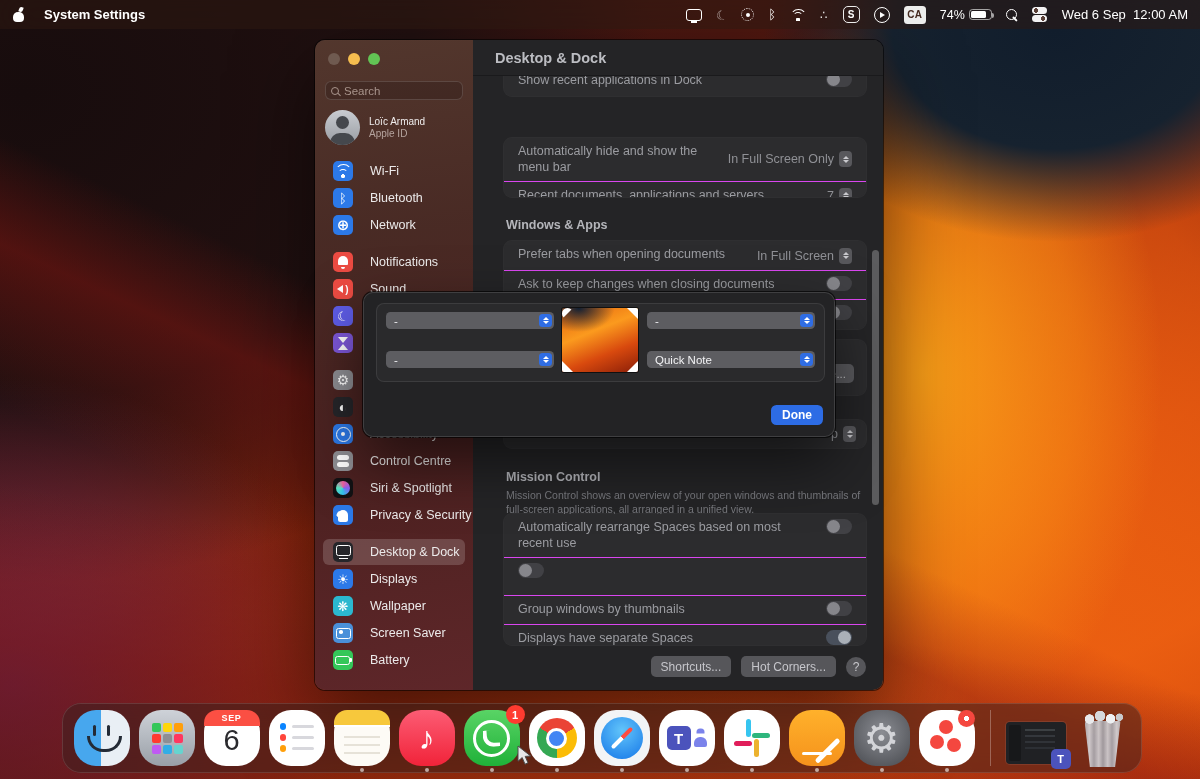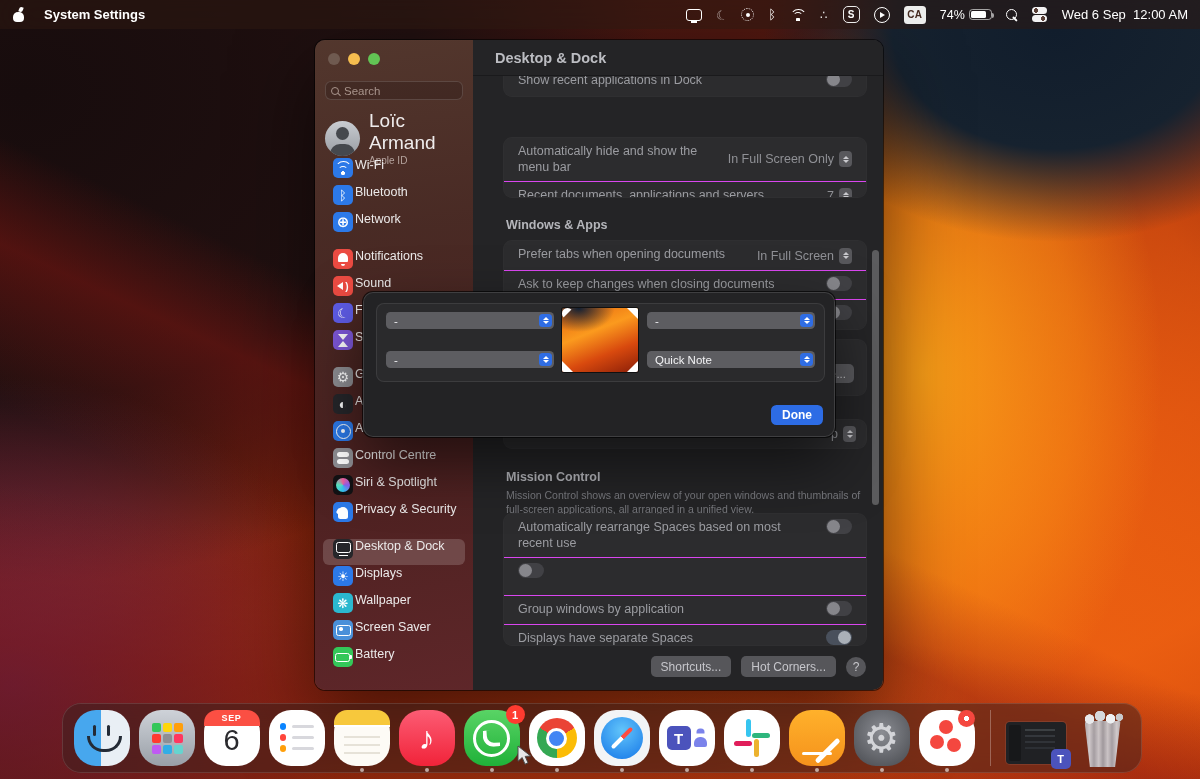--- a/index.html
+++ b/index.html
@@ -69,24 +69,24 @@
   .search{position:absolute;top:41px;left:10px;right:10px;height:19px;border-radius:6px;
     background:rgba(0,0,0,.16);box-shadow:inset 0 0 0 1px rgba(255,255,255,.14);
     display:flex;align-items:center;gap:5px;padding:0 6px;color:#a8948c}
   .mag{width:8px;height:8px;border:1.4px solid #a8948c;border-radius:50%;position:relative;flex:0 0 auto}
   .mag::after{content:"";position:absolute;right:-2.5px;bottom:-1.5px;width:4px;height:1.4px;background:#a8948c;transform:rotate(45deg)}
   .ph{font-size:11.5px}
   .profile{position:absolute;top:70px;left:10px;right:6px;display:flex;align-items:center;gap:9px}
   .avatar{width:35px;height:35px;border-radius:50%;position:relative;overflow:hidden;background:linear-gradient(180deg,#c9ccd1,#989ca2);flex:0 0 auto}
   .avatar::before{content:"";position:absolute;top:6px;left:11px;width:13px;height:13px;border-radius:50%;background:#45484d}
   .avatar::after{content:"";position:absolute;bottom:-2px;left:5px;width:25px;height:14px;border-radius:10px 10px 0 0;background:#45484d}
-  .pname{display:block;font-size:19px;color:#efecec}
+  .pname{display:block;font-size:10px;color:#efecec}
   .psub{display:block;font-size:10px;color:#b5a49e;margin-top:1px}
   .nav{position:absolute;top:118px;left:8px;right:8px}
-  .nav-item{height:26px;margin-bottom:1px;display:flex;align-items:flex-start;gap:2px;padding-left:10px;border-radius:6px}
+  .nav-item{height:26px;margin-bottom:1px;display:flex;align-items:center;gap:17px;padding-left:10px;border-radius:6px}
   .nav-item.gap{margin-top:11px}
   .nav-item.selected{background:rgba(255,255,255,.17)}
   .nav-label{font-size:12.5px;color:#eceaea;white-space:nowrap}
   .nav-ic{width:20px;height:20px;border-radius:5px;background:var(--c,#888);position:relative;flex:0 0 auto;
     display:flex;align-items:center;justify-content:center;color:#fff;overflow:hidden}
   .nav-ic::before,.nav-ic::after{position:absolute;inset:0;margin:auto;display:flex;align-items:center;justify-content:center}
   .k-wifi .nav-ic{background:radial-gradient(circle at 50% 76%, #fff 0 1.9px, rgba(0,0,0,0) 2.1px) var(--c)}
   .k-wifi .nav-ic::before{content:"";width:15px;height:15px;border:1.8px solid transparent;border-top-color:#fff;border-radius:50%;top:3px}
   .k-wifi .nav-ic::after{content:"";width:8px;height:8px;border:1.8px solid transparent;border-top-color:#fff;border-radius:50%;top:6px}
   .k-bluetooth .nav-ic::before{content:"ᛒ";font-size:13px}
@@ -484,21 +484,21 @@
       <div class="sect-desc d-mission">Mission Control shows an overview of your open windows and thumbnails of full-screen applications, all arranged in a unified view.</div>
       <div class="gbox bD">
         <div class="r">
           <span class="rlabel">Automatically rearrange Spaces based on most recent use</span>
           <span class="toggle"></span>
         </div>
         <div class="r" style="min-height:38px">
           <span class="toggle"></span>
         </div>
         <div class="r">
-          <span class="rlabel">Group windows by application</span>
+          <span class="rlabel">Group windows by thumbnails</span>
           <span class="toggle"></span>
         </div>
         <div class="r">
           <span class="rlabel">Displays have separate Spaces</span>
           <span class="toggle on"></span>
         </div>
       </div>
 
       <div class="actions">
         <button class="abtn">Shortcuts...</button>

